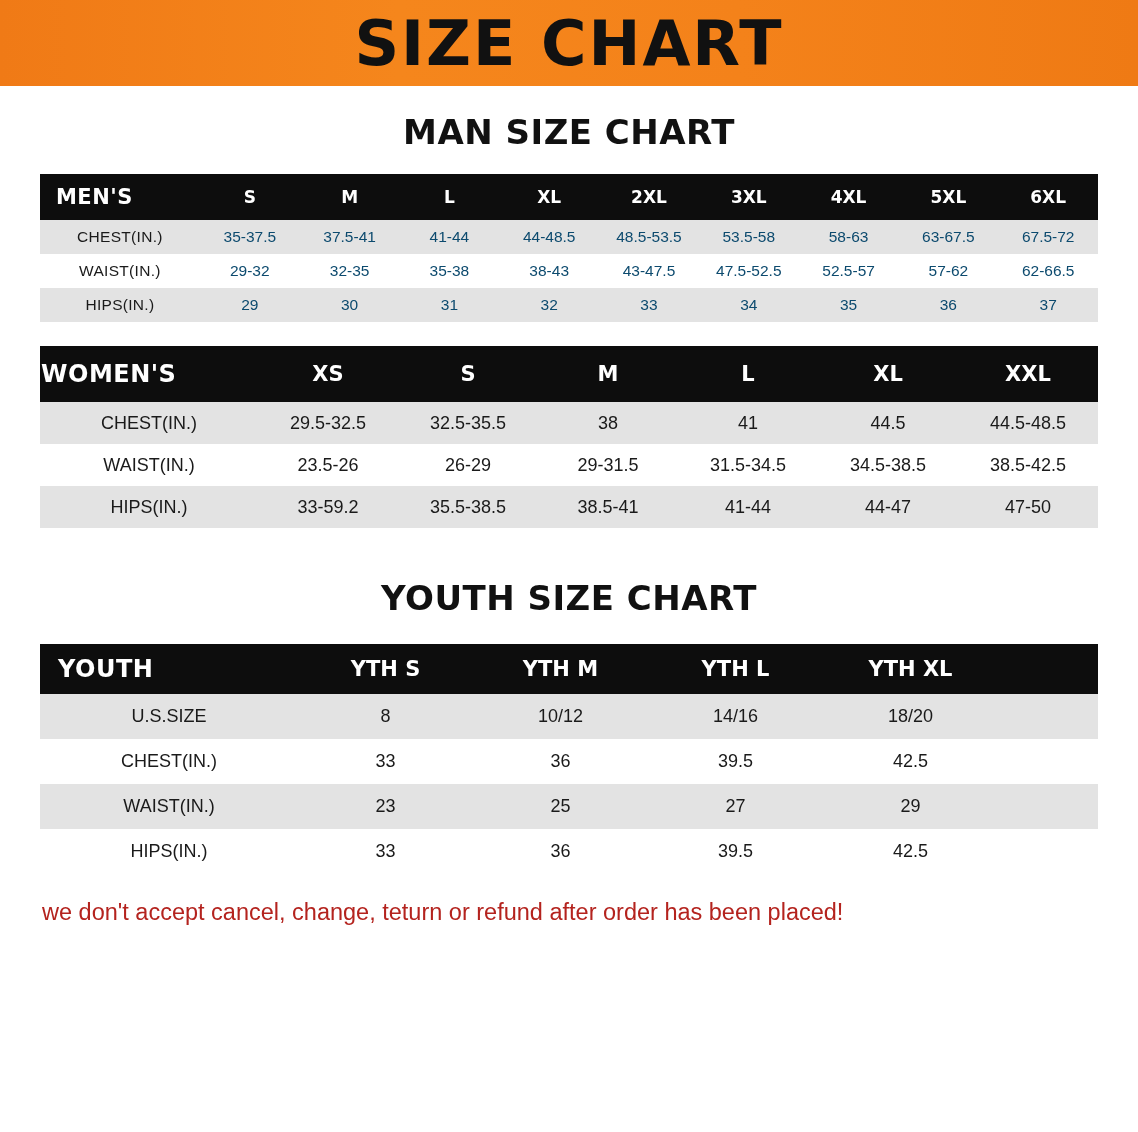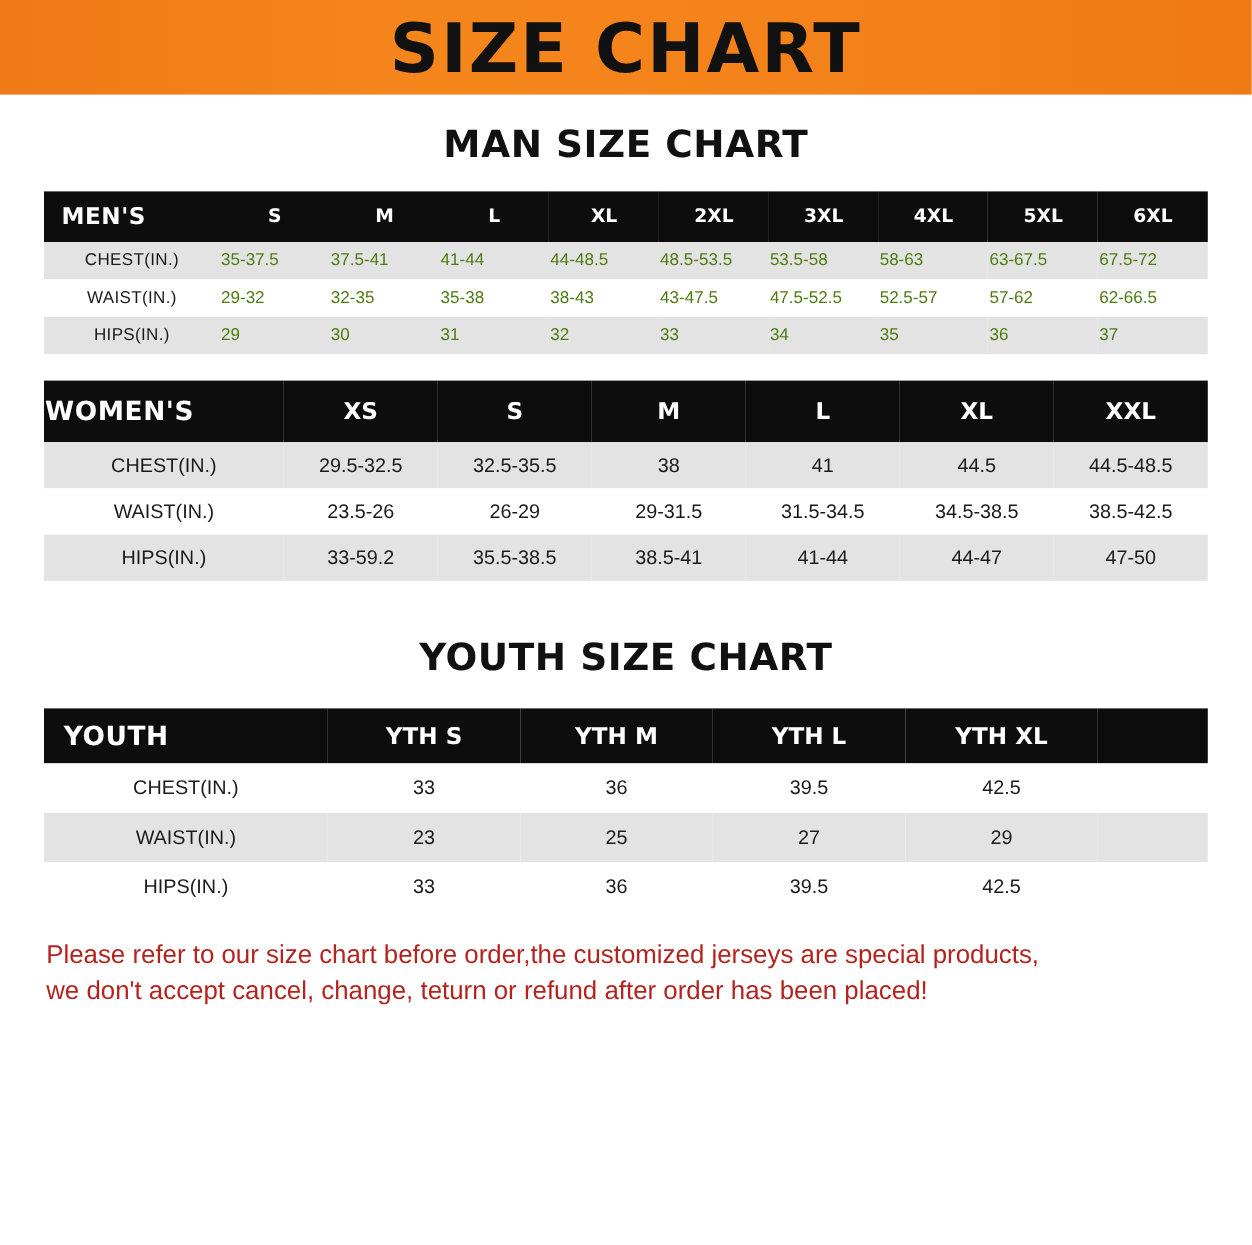--- a/index.html
+++ b/index.html
@@ -70,22 +70,22 @@
   }
   .tbl-men thead th.rowhead {
     text-align: left;
     padding-left: 16px;
     font-size: 21px;
     letter-spacing: 0.5px;
   }
   .tbl-men tbody td {
     height: 34px;
     font-size: 15.5px;
-    color: #4d7c0f;
-    text-align: left;
+    color: #0c4a6e;
+    text-align: center;
     vertical-align: middle;
     font-family: "Liberation Sans", sans-serif;
   }
   .tbl-men tbody td.rowhead {
     text-align: center;
     font-size: 15.5px;
     color: #1a1a1a;
     letter-spacing: 0.3px;
   }
   .tbl-men tbody tr.shade td { background: #e3e3e3; }
@@ -289,20 +289,28 @@
         <tr>
           <th class="rowhead">YOUTH</th>
           <th>YTH S</th>
           <th>YTH M</th>
           <th>YTH L</th>
           <th>YTH XL</th>
           <th></th>
         </tr>
       </thead>
       <tbody>
+        <tr class="shade">
+          <td>U.S.SIZE</td>
+          <td>8</td>
+          <td>10/12</td>
+          <td>14/16</td>
+          <td>18/20</td>
+          <td></td>
+        </tr>
         <tr class="plain">
           <td>CHEST(IN.)</td>
           <td>33</td>
           <td>36</td>
           <td>39.5</td>
           <td>42.5</td>
           <td></td>
         </tr>
         <tr class="shade">
           <td>WAIST(IN.)</td>
@@ -318,17 +326,16 @@
           <td>36</td>
           <td>39.5</td>
           <td>42.5</td>
           <td></td>
         </tr>
       </tbody>
     </table>
   </div>
 
   <div class="note">
-    <span class="note-line">Please refer to our size chart before order,the customized jerseys are special products,</span>
     <span class="note-line">we don't accept cancel, change, teturn or refund after order has been placed!</span>
   </div>
 
 </div>
 
 </body></html>

